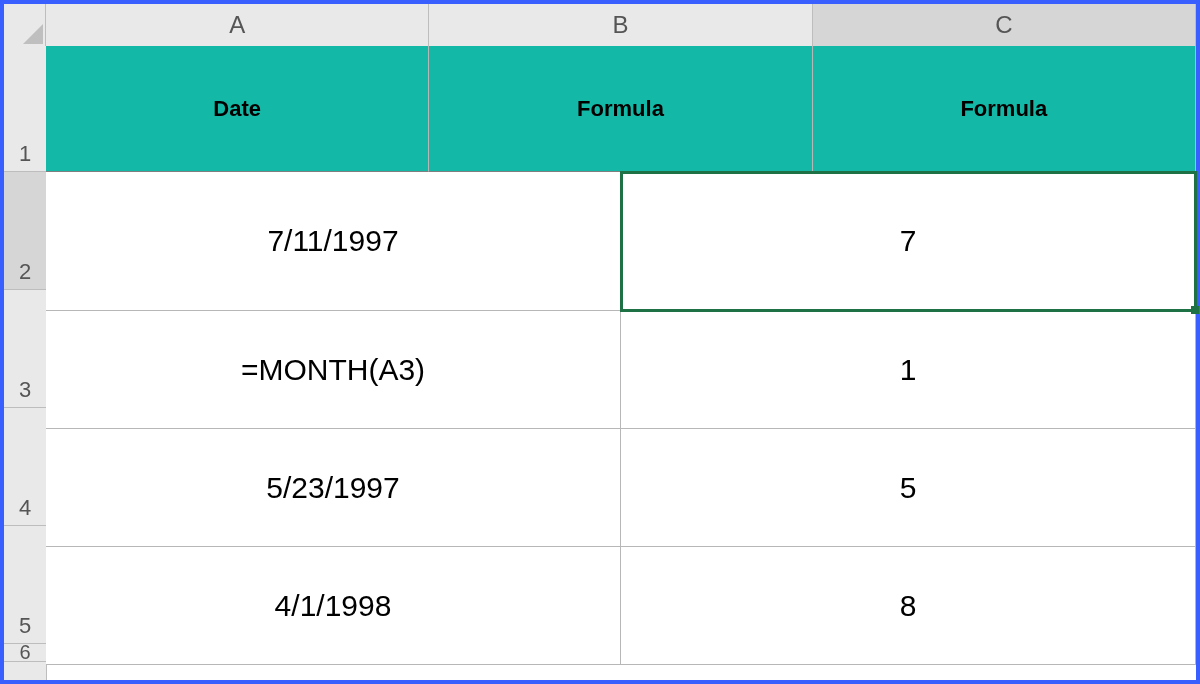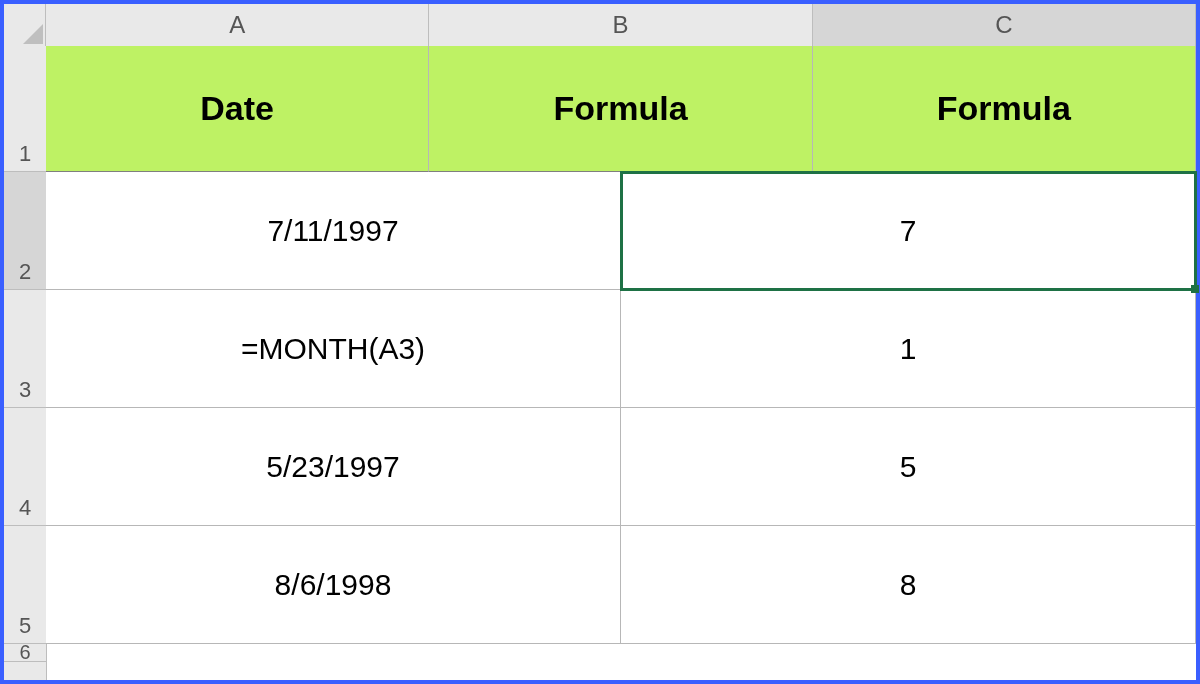--- a/index.html
+++ b/index.html
@@ -103,23 +103,23 @@
     border-bottom: 1px solid #b7b7b7;
     display: flex;
     align-items: center;
     justify-content: center;
     font-size: 30px;
     color: #000;
     background: #ffffff;
     position: relative;
   }
   .grid-row.header .cell {
-    background: #bef264;
+    background: #14b8a6;
     font-weight: bold;
-    font-size: 34px;
+    font-size: 22px;
     border-bottom: 1px solid #7f7f7f;
   }
 
   
   .cell.active {
     outline: 3px solid #1e7145;
     outline-offset: -2px;
     z-index: 2;
   }
   .cell.active::after {
@@ -166,35 +166,35 @@
   </div>
 
   <div class="grid">
 
     <div class="grid-row header" style="height:126px">
       <div class="cell">Date</div>
       <div class="cell">Formula</div>
       <div class="cell">Formula</div>
     </div>
 
-    <div class="grid-row" style="height:118px">
+    <div class="grid-row" style="height:139px">
       <div class="cell">7/11/1997</div>
       <div class="cell active">7</div>
     </div>
 
     <div class="grid-row" style="height:118px">
       <div class="cell">=MONTH(A3)</div>
       <div class="cell">1</div>
     </div>
 
     <div class="grid-row" style="height:118px">
       <div class="cell">5/23/1997</div>
       <div class="cell">5</div>
     </div>
 
     <div class="grid-row" style="height:118px">
-      <div class="cell">8/6/1998</div>
+      <div class="cell">4/1/1998</div>
       <div class="cell">8</div>
     </div>
 
   </div>
 
 </div>
 
 </body></html>

